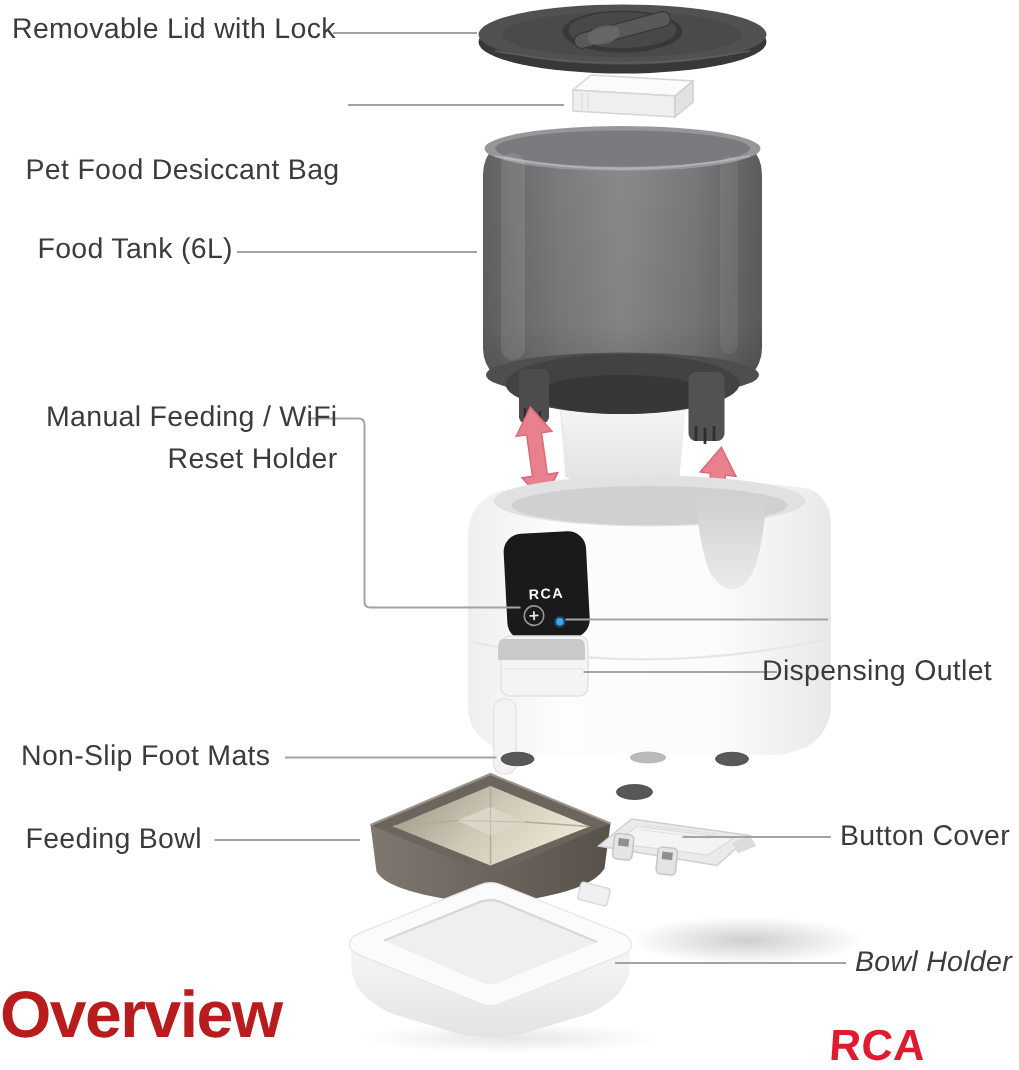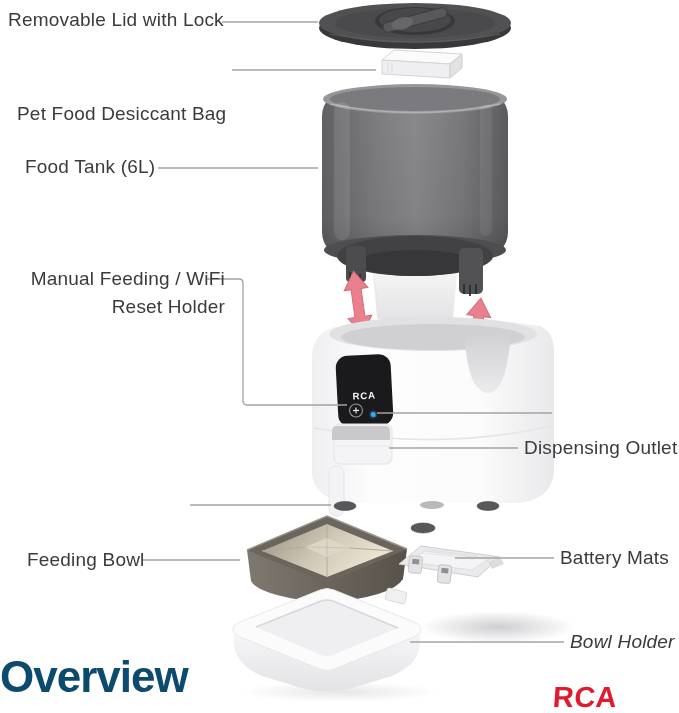--- a/index.html
+++ b/index.html
@@ -11,27 +11,27 @@
   .callout{
     position:absolute;color:#3b3b3d;font-size:19px;letter-spacing:.2px;
     white-space:nowrap;line-height:22px;
   }
   .callout.two-line{white-space:normal;line-height:28px;text-align:right;}
   #label-lid{left:8px;top:9px;}
   #label-desiccant{left:17px;top:58px;margin-top:45px;}
   #label-tank{left:25px;top:156px;text-align:center;}
   #label-manual{left:15px;top:265px;width:210px;}
   #label-led{left:556px;top:401px;}
-  #label-outlet{left:524px;top:437px;}
+  #label-outlet{left:508px;top:437px;}
   #label-mats{left:14px;top:494px;}
-  #label-bowl{left:27px;top:549px;}
+  #label-bowl{left:17px;top:549px;}
   #label-battery{left:560px;top:547px;}
   #label-holder{left:570px;top:631px;font-style:italic;}
   #overview-title{
-    position:absolute;left:0px;top:651px;color:#0c4a6e;font-size:44px;
+    position:absolute;left:0px;top:651px;color:#b91c1c;font-size:44px;
     font-weight:bold;letter-spacing:-1px;line-height:52px;
   }
 </style>
 </head>
 <body>
 
 <div id="stage">
 
   <svg id="illustration" viewBox="0 0 679 713" xmlns="http://www.w3.org/2000/svg">
     <defs>
@@ -238,21 +238,22 @@
   <div id="label-tank" class="callout">Food Tank (6L)</div>
 
   <div id="label-manual" class="callout two-line">
     <span>Manual Feeding / WiFi</span><br>
     <span>Reset Holder</span>
   </div>
 
 
   <div id="label-outlet" class="callout">Dispensing Outlet</div>
 
+  <div id="label-mats" class="callout">Non-Slip Foot Mats</div>
 
   <div id="label-bowl" class="callout">Feeding Bowl</div>
 
-  <div id="label-battery" class="callout">Battery Mats</div>
+  <div id="label-battery" class="callout">Button Cover</div>
 
   <div id="label-holder" class="callout">Bowl Holder</div>
 
   <div id="overview-title">Overview</div>
 </div>
 
 </body></html>

